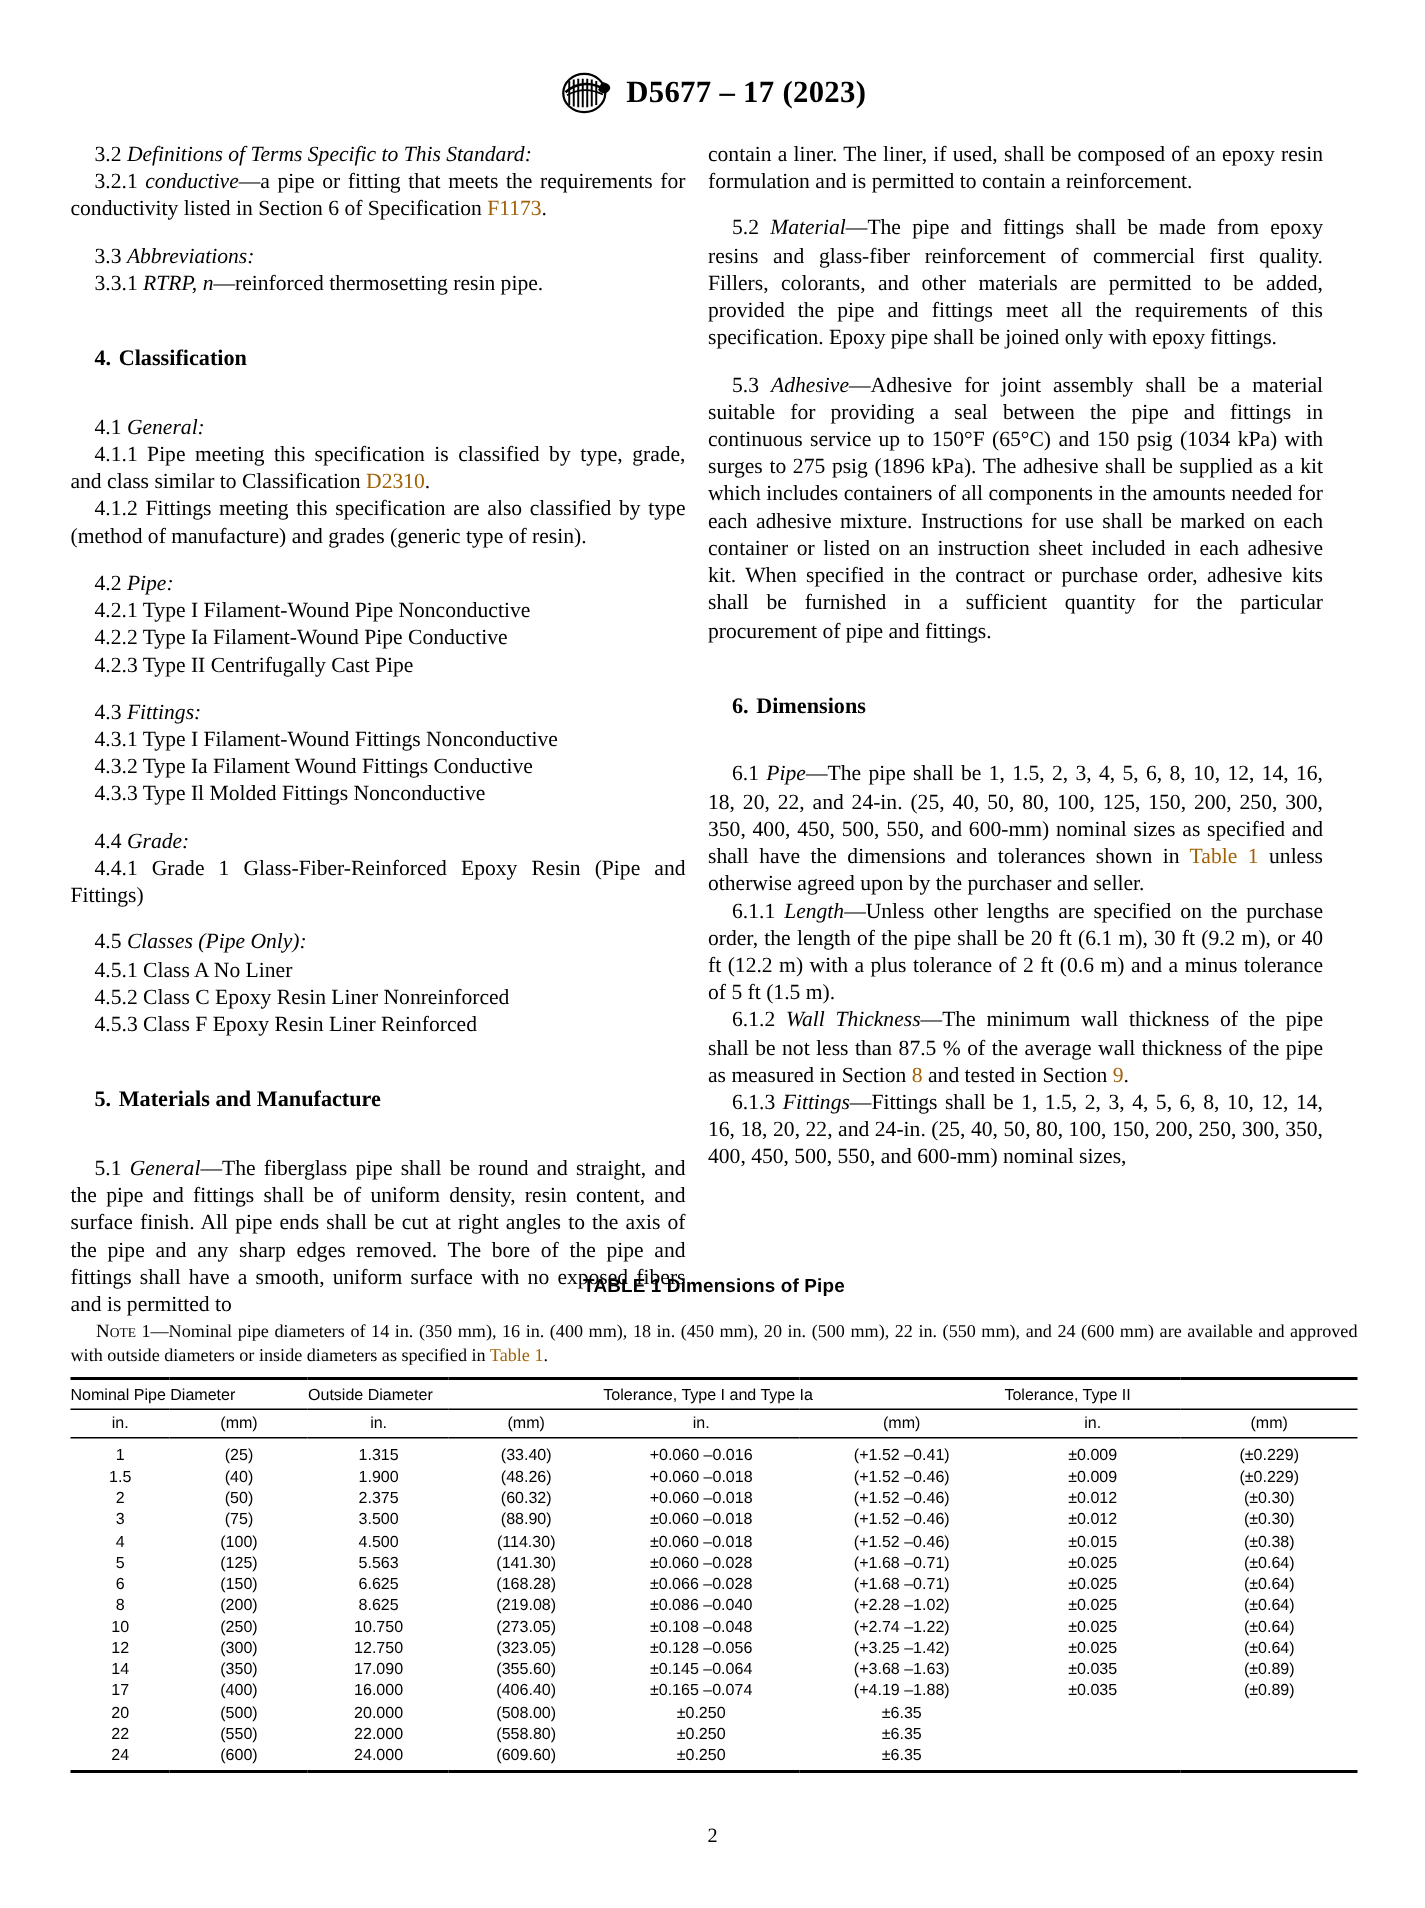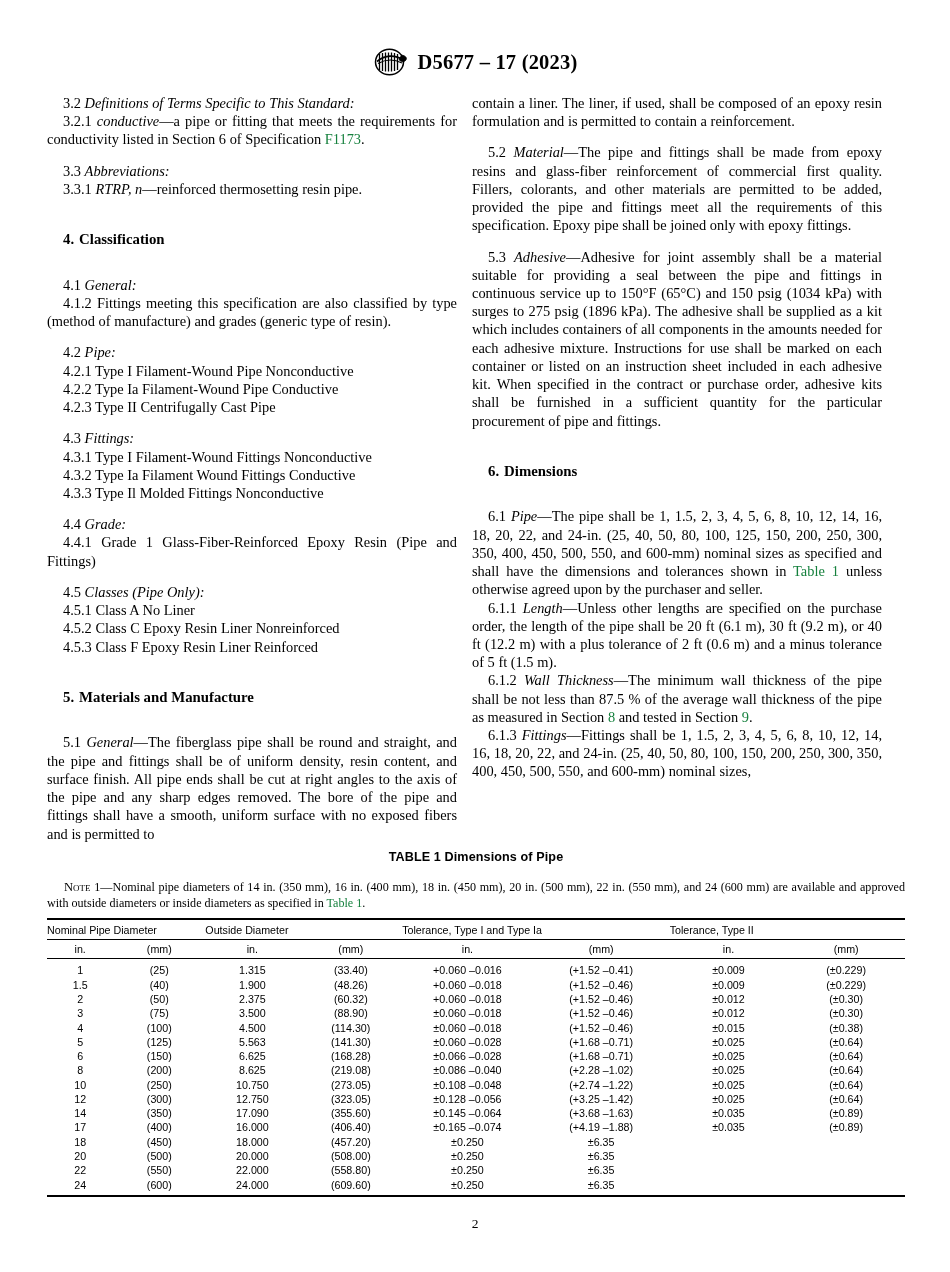--- a/index.html
+++ b/index.html
@@ -86,21 +86,21 @@
   h2.sec-head {
     margin: 16px;
     font-size: 14.8px;
     font-weight: bold;
     text-align: left;
     text-indent: 0;
   }
   h2.sec-head .num { margin-right: 5px; }
 
   .it { font-style: italic; }
-  .lnk { color: #15803d; }
+  .lnk { color: #a16207; }
 
   
   .table-block {
     position: absolute;
     left: 47px;
     top: 850px;
     width: 858px;
   }
   .table-title {
     font-family: "Liberation Sans", "DejaVu Sans", sans-serif;
@@ -204,20 +204,21 @@
     <div class="col" id="col-left">
         <p class="para"><span>3.2 </span><span class="it">Definitions of Terms Specific to This Standard:</span></p>
         <p class="para"><span>3.2.1 </span><span class="it">conductive</span><span>—a pipe or fitting that meets the require­ments for conductivity listed in Section 6 of Specification </span><span class="lnk">F1173</span><span>.</span></p>
         <div class="gap-md"></div>
         <p class="para"><span>3.3 </span><span class="it">Abbreviations:</span></p>
         <p class="para"><span>3.3.1 </span><span class="it">RTRP, n</span><span>—reinforced thermosetting resin pipe.</span></p>
         <div class="gap-lg"></div>
         <h2 class="sec-head"><span class="num">4.</span><span>Classification</span></h2>
         <div class="gap-sm"></div>
         <p class="para"><span>4.1 </span><span class="it">General:</span></p>
+        <p class="para"><span>4.1.1 Pipe meeting this specification is classified by type, grade, and class similar to Classification </span><span class="lnk">D2310</span><span>.</span></p>
         <p class="para"><span>4.1.2 Fittings meeting this specification are also classified by type (method of manufacture) and grades (generic type of resin).</span></p>
         <div class="gap-md"></div>
         <p class="para"><span>4.2 </span><span class="it">Pipe:</span></p>
         <p class="item"><span>4.2.1 Type I Filament-Wound Pipe Nonconductive</span></p>
         <p class="item"><span>4.2.2 Type Ia Filament-Wound Pipe Conductive</span></p>
         <p class="item"><span>4.2.3 Type II Centrifugally Cast Pipe</span></p>
         <div class="gap-md"></div>
         <p class="para"><span>4.3 </span><span class="it">Fittings:</span></p>
         <p class="item"><span>4.3.1 Type I Filament-Wound Fittings Nonconductive</span></p>
         <p class="item"><span>4.3.2 Type Ia Filament Wound Fittings Conductive</span></p>
@@ -398,30 +399,20 @@
             <td>17</td>
             <td>(400)</td>
             <td>16.000</td>
             <td>(406.40)</td>
             <td>±0.165 –0.074</td>
             <td>(+4.19 –1.88)</td>
             <td>±0.035</td>
             <td>(±0.89)</td>
           </tr>
           <tr>
-            <td>18</td>
-            <td>(450)</td>
-            <td>18.000</td>
-            <td>(457.20)</td>
-            <td>±0.250</td>
-            <td>±6.35</td>
-            <td></td>
-            <td></td>
-          </tr>
-          <tr>
             <td>20</td>
             <td>(500)</td>
             <td>20.000</td>
             <td>(508.00)</td>
             <td>±0.250</td>
             <td>±6.35</td>
             <td></td>
             <td></td>
           </tr>
           <tr>

